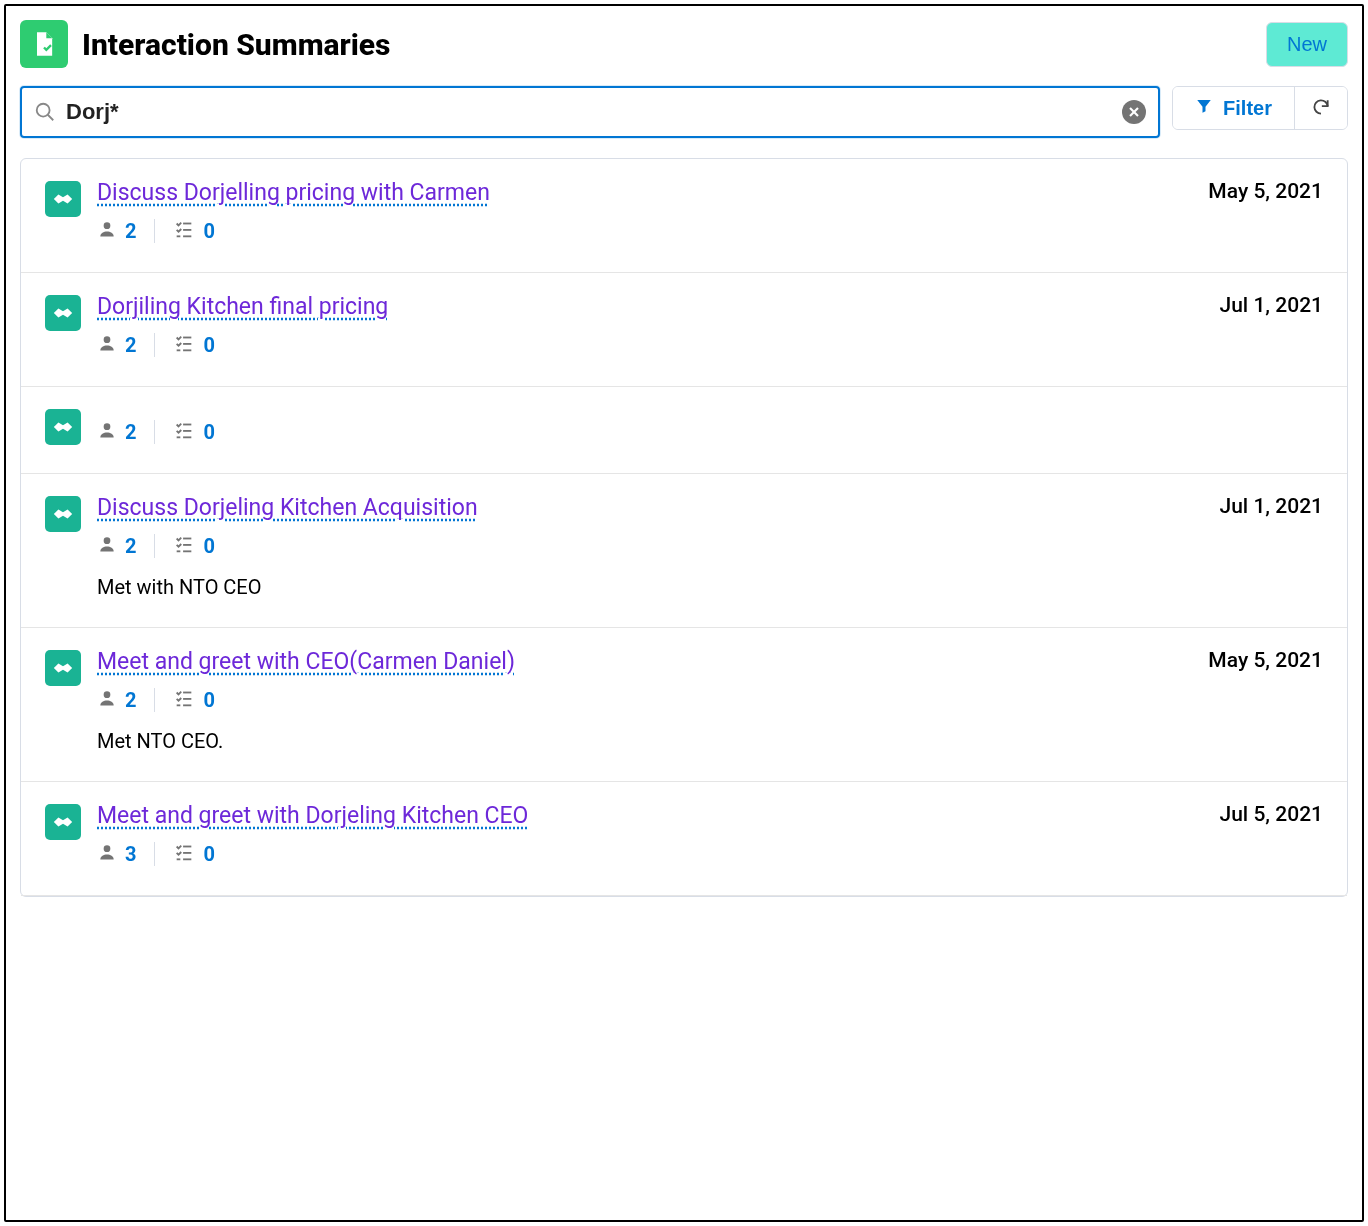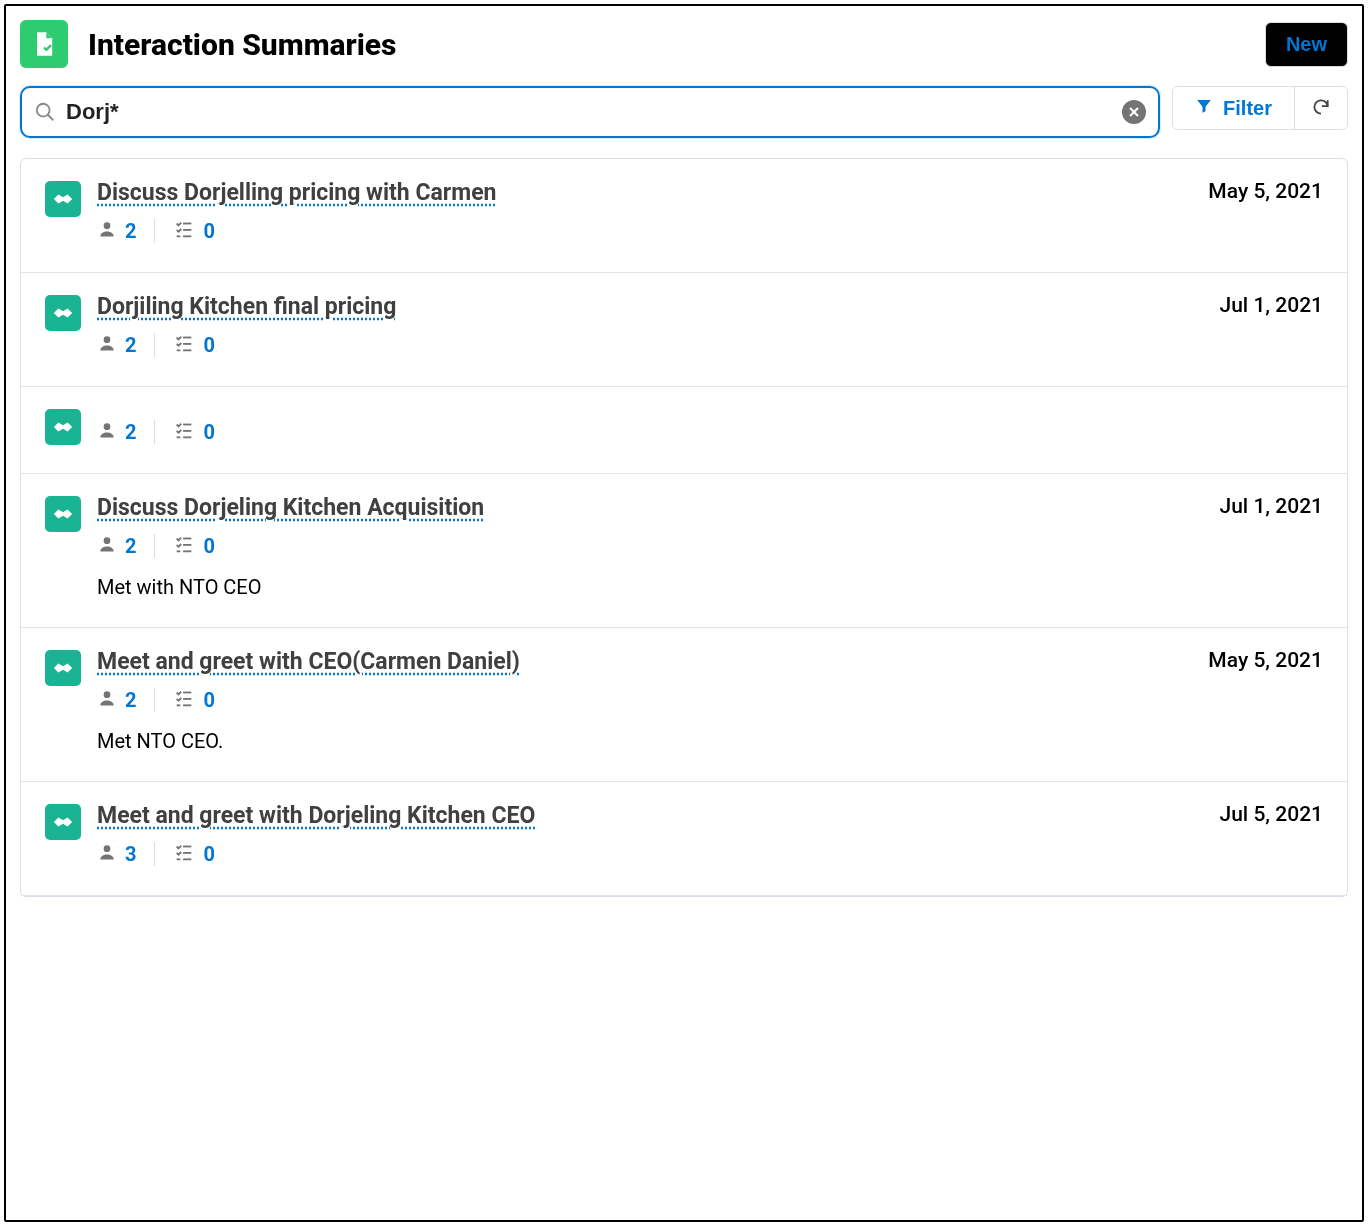--- a/index.html
+++ b/index.html
@@ -17,58 +17,58 @@
   }
   .header {
     display: flex;
     align-items: center;
     justify-content: space-between;
     margin-bottom: 18px;
   }
   .header-left {
     display: flex;
     align-items: center;
-    gap: 20px;
+    gap: 14px;
   }
   .app-icon {
     width: 48px;
     height: 48px;
     background: #2ecc71;
     border-radius: 6px;
     display: flex;
     align-items: center;
     justify-content: center;
     color: #fff;
   }
   .page-title {
     font-size: 30px;
     font-weight: 800;
     color: #000;
   }
   .new-btn {
     border: 1px solid #d8dde6;
     border-radius: 6px;
-    background: #000000;
+    background: #5eead4;
     color: #0176d3;
-    font-weight: 700;
+    font-weight: 400;
     font-size: 20px;
     padding: 10px 20px;
     cursor: pointer;
   }
   .toolbar {
     display: flex;
     gap: 12px;
     margin-bottom: 20px;
   }
   .search-wrap {
     flex: 1;
     display: flex;
     align-items: center;
     border: 2px solid #0176d3;
-    border-radius: 10px;
+    border-radius: 4px;
     padding: 12px 12px;
     height: 52px;
     box-shadow: 0 0 0 1px rgba(1,118,211,0.15);
   }
   .search-icon {
     color: #747474;
     margin-right: 10px;
     display:flex; align-items:center;
   }
   .search-input {
@@ -144,23 +144,23 @@
     flex-shrink: 0;
     margin-top: 2px;
   }
   .item-body { flex: 1; }
   .item-top {
     display: flex;
     justify-content: space-between;
     align-items: flex-start;
   }
   .item-title {
-    color: #404040;
+    color: #6d28d9;
     font-size: 23px;
-    font-weight: 700;
+    font-weight: 400;
     text-decoration: underline dotted;
     text-decoration-color: #0176d3;
     text-underline-offset: 4px;
     cursor: pointer;
   }
   .item-date {
     color: #000;
     font-size: 21px;
     font-weight: 500;
   }

